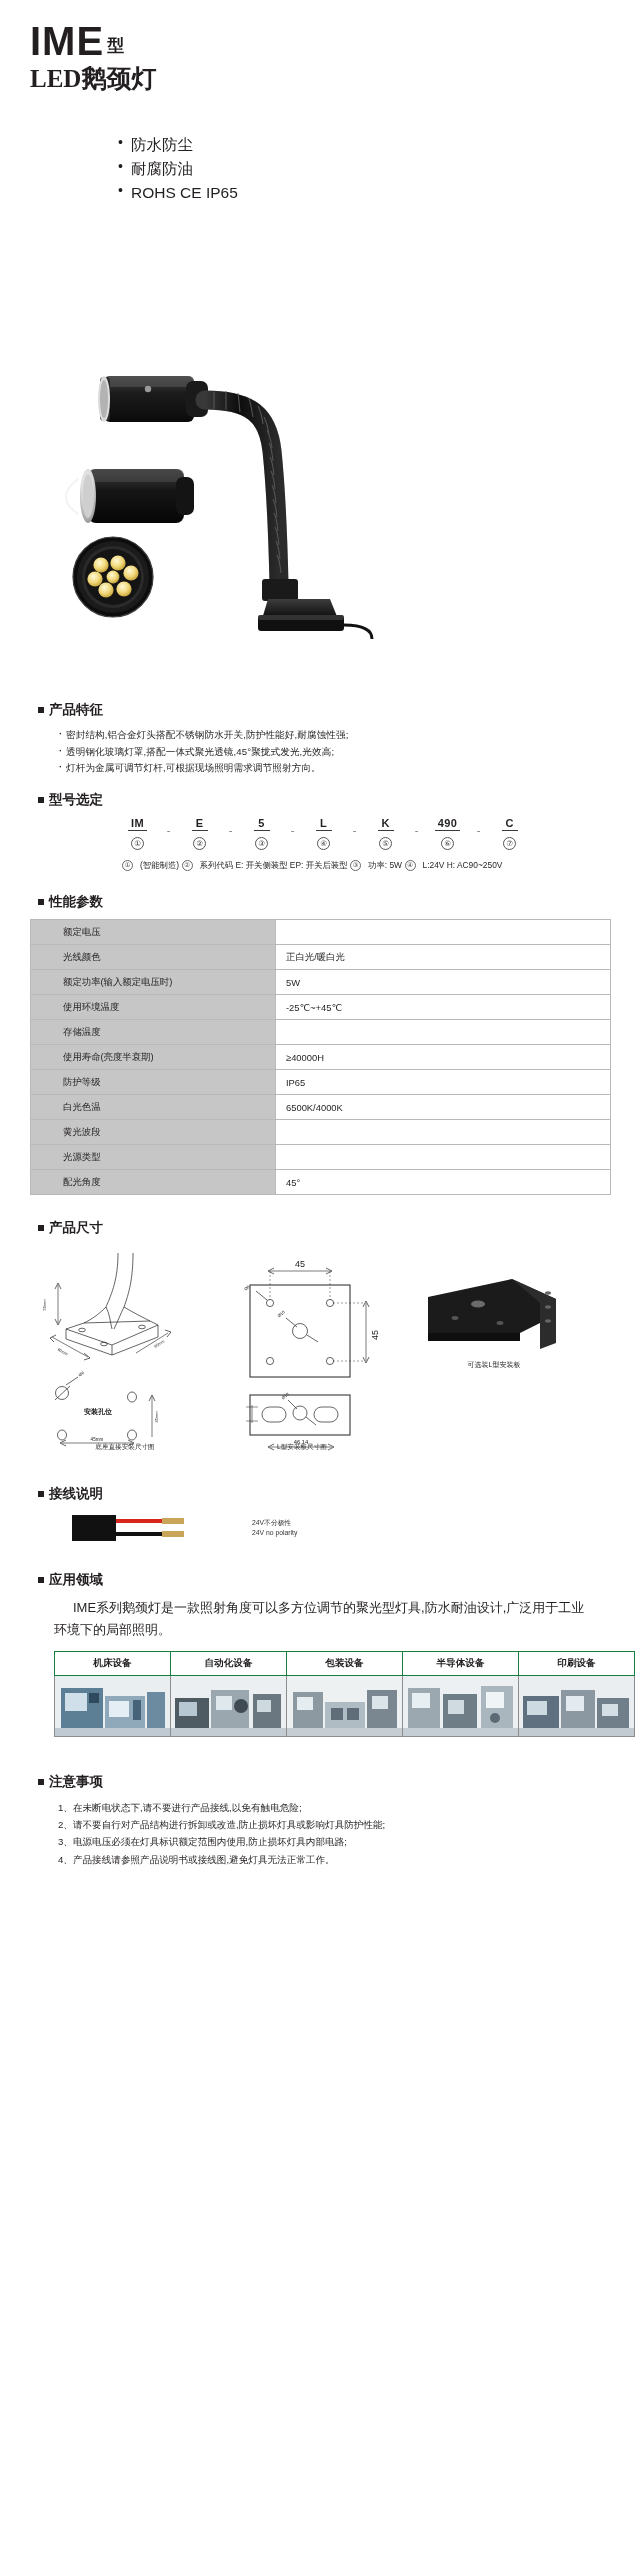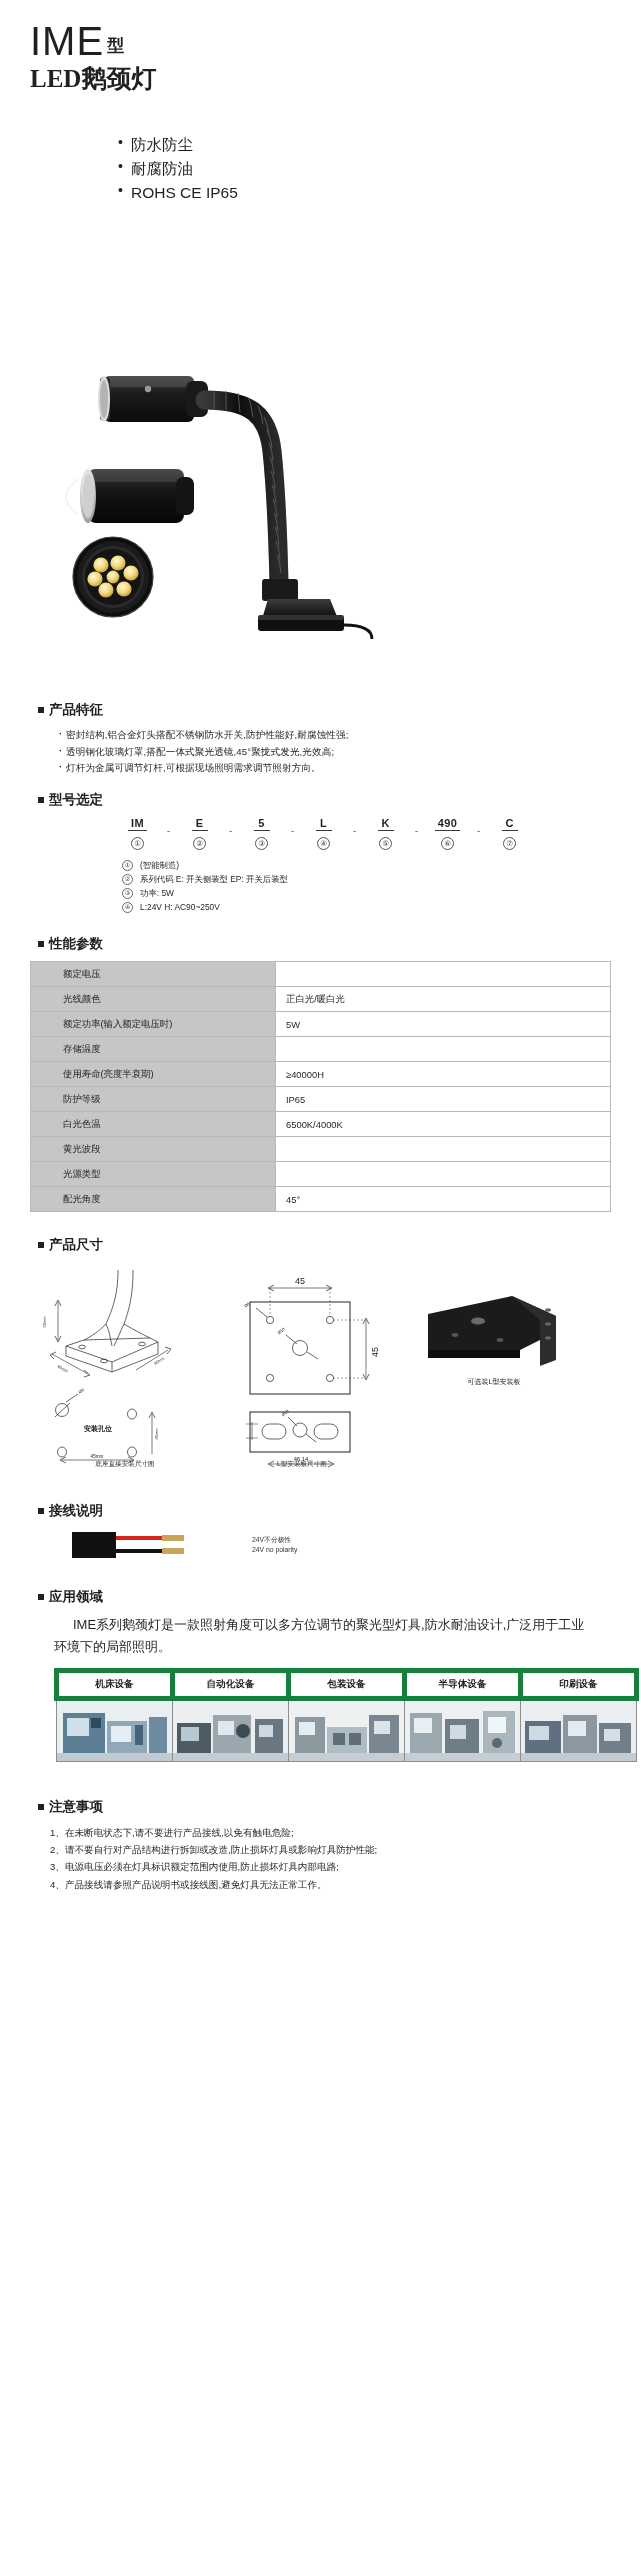--- a/index.html
+++ b/index.html
@@ -12,21 +12,21 @@
     color: #1a1a1a;
     position: relative;
     overflow: hidden;
   }
   .page { position: relative; width: 641px; height: 2560px; }
 
   
   .header { padding: 22px 0 0 30px; }
   .brand-line1 { display: flex; align-items: flex-end; }
   .brand-main {
-    font-size: 40px; font-weight: 400; letter-spacing: 1px;
+    font-size: 40px; font-weight: 700; letter-spacing: 1px;
     line-height: 0.95; color: #231f20;
   }
   .brand-sup { font-size: 17px; font-weight: 700; margin-left: 3px; margin-bottom: 3px; color:#231f20; }
   .brand-line2 {
     font-size: 25px; font-weight: 700; letter-spacing: 0px;
     margin-top: 2px; color: #231f20; font-family: Liberation Serif, serif;
   }
 
   .bullets { margin: 38px 0 0 48px; }
   .bullets li {
@@ -68,21 +68,21 @@
     font-size: 11px; font-weight:600; color:#231f20; letter-spacing:0.3px;
     border-bottom: 1.1px solid #3a3a3a; padding: 0 3px 1px 3px; min-width: 16px; text-align:center;
   }
   .code-circ {
     margin-top: 6px; width: 13px; height:13px; border:1px solid #555; border-radius:50%;
     font-size: 7.5px; display:flex; align-items:center; justify-content:center; color:#333;
   }
   .code-dash { font-size: 11px; color:#777; width: 16px; text-align:center; padding-bottom:14px;}
 
   .legend { display:flex; margin: 10px 0 0 0; padding-left: 92px; gap: 40px; }
-  .legend-col { display:flex; flex-direction:column; gap: 2.5px; }
+  .legend-col { display:flex; flex-direction:row; gap: 2.5px; }
   .legend-row { display:flex; align-items:flex-start; gap:7px; font-size:8.4px; color:#231f20; line-height:1.35;}
   .legend-num {
     width: 11px; height:11px; border:0.9px solid #666; border-radius:50%;
     font-size: 6.4px; display:flex; align-items:center; justify-content:center;
     flex: 0 0 auto; color:#444; margin-top:0.5px;
   }
   .legend-txt { white-space: nowrap; }
 
   
   .spec-table { width: 100%; border-collapse: collapse; margin-top: 6px; font-size: 9.4px; }
@@ -104,29 +104,29 @@
   .wire-red { position:absolute; left:44px; top:8px; width:46px; height:4px; background:#d7261e; }
   .wire-blk { position:absolute; left:44px; top:21px; width:46px; height:4px; background:#111; }
   .wire-tip1 { position:absolute; left:90px; top:7px; width:22px; height:6px; background:#c8a558; }
   .wire-tip2 { position:absolute; left:90px; top:20px; width:22px; height:6px; background:#c8a558; }
   .wire-label { margin-left: 62px; font-size: 6.8px; line-height: 1.5; color:#333; }
 
   
   .app-intro { font-size: 13px; line-height:1.68; color:#231f20; margin: 2px 18px 0 24px; text-indent: 19px; }
   .app-table { width: calc(100% - 48px); margin: 10px 0 0 24px; border-collapse: collapse; }
   .app-table th {
-    border: 5px solid #15803d; font-size: 9.6px; font-weight:700; color:#231f20;
+    border: 1px solid #15803d; font-size: 9.6px; font-weight:700; color:#231f20;
     padding: 5px 0; background:#fff;
   }
   .app-table td { border: 1px solid #8d8d8d; padding:0; height: 60px; vertical-align: middle; }
   .app-cell { width:100%; height:60px; position:relative; overflow:hidden; }
   .app-cell svg { display:block; }
 
   
-  .notes-list { margin: 0 0 0 20px; padding:0; }
+  .notes-list { margin: 0 0 0 28px; padding:0; }
   .notes-list li {
     list-style:none; font-size: 9.6px; line-height: 1.8; color:#231f20;
   }
 </style>
 </head>
 <body>
 
 <div class="page">
 
   <div class="header">
@@ -334,20 +334,24 @@
             <td class="k">额定电压</td>
             <td class="v"></td>
           </tr>
         <tr>
             <td class="k">光线颜色</td>
             <td class="v">正白光/暖白光</td>
           </tr>
         <tr>
             <td class="k">额定功率(输入额定电压时)</td>
             <td class="v">5W</td>
+          </tr>
+        <tr>
+            <td class="k">使用环境温度</td>
+            <td class="v">-25℃~+45℃</td>
           </tr>
         <tr>
             <td class="k">存储温度</td>
             <td class="v"></td>
           </tr>
         <tr>
             <td class="k">使用寿命(亮度半衰期)</td>
             <td class="v">≥40000H</td>
           </tr>
         <tr>

